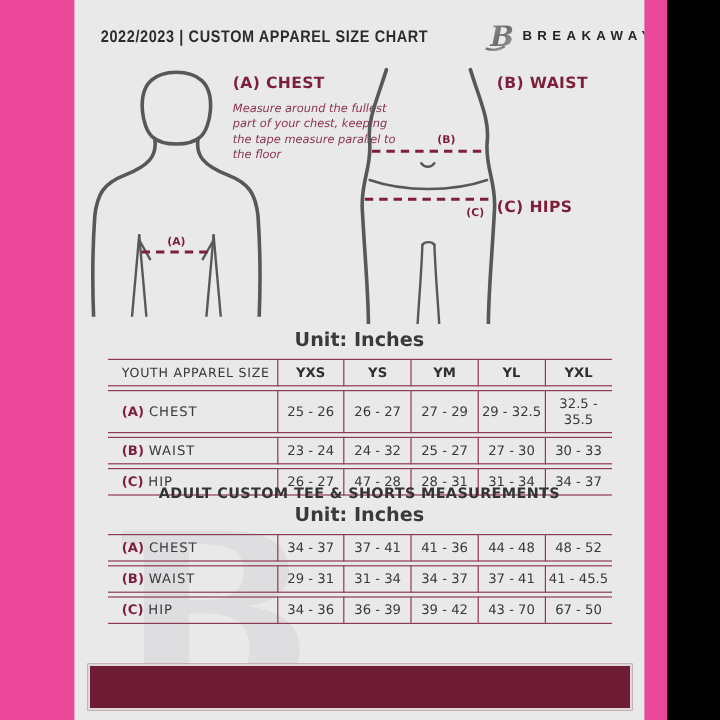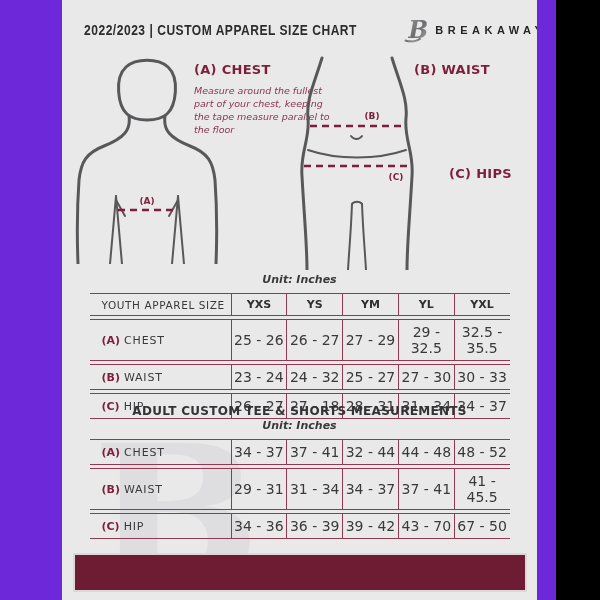--- a/index.html
+++ b/index.html
@@ -7,58 +7,58 @@
     --accent:#7d1f3a;
     --desc:#8a3351;
     --tborder:#8d3a52;
     --ink:#3b3b3d;
     --figline:#58585a;
     --docbg:#e9e9ea;
   }
   *{margin:0;padding:0;box-sizing:border-box;}
   html,body{width:600px;height:600px;background:#000;overflow:hidden;}
   body{font-family:"DejaVu Sans",sans-serif;color:var(--ink);}
-  .stage{position:relative;width:556px;height:600px;background:#6d28d9;}
+  .stage{position:relative;width:556px;height:600px;background:#ec4899;}
   .doc{position:absolute;left:62px;top:0;width:475px;height:600px;background:var(--docbg);overflow:hidden;}
 
   
   .hdr{position:absolute;top:12px;left:0;right:0;height:36px;display:flex;align-items:center;justify-content:space-between;padding:0 22px;z-index:3;}
   .hdr-title{font-family:"Liberation Sans",sans-serif;font-weight:700;font-size:14px;letter-spacing:.6px;color:#2c2c2e;transform:scaleX(.86);transform-origin:left center;white-space:nowrap;}
   .hdr-right{display:flex;align-items:center;gap:6px;}
   .logo{width:28px;height:28px;display:block;}
   .brand{font-family:"Liberation Sans",sans-serif;font-weight:700;font-size:11px;letter-spacing:4.5px;color:#252527;white-space:nowrap;}
 
   
   .guide{position:absolute;top:56px;left:0;right:0;height:218px;z-index:1;}
   .fig-upper{position:absolute;left:10px;top:2px;}
   .fig-lower{position:absolute;left:230px;top:0;}
   .gtxt{position:absolute;}
   .gtxt h3{font-size:13px;font-weight:700;color:var(--accent);letter-spacing:.3px;margin-bottom:7px;}
   .gtxt p{font-size:9.5px;font-style:italic;color:var(--desc);line-height:1.38;white-space:pre-line;}
   .txt-chest{left:132px;top:6px;width:140px;}
   .txt-waist{left:352px;top:6px;width:116px;}
-  .txt-hips{left:352px;top:110px;width:116px;margin-left:35px;}
+  .txt-hips{left:352px;top:110px;width:116px;}
 
   .fig-line{fill:none;stroke:var(--figline);stroke-width:3;stroke-linecap:round;}
   .fig-thin{fill:none;stroke:var(--figline);stroke-width:2;stroke-linecap:round;}
   .dash{fill:none;stroke:var(--accent);stroke-width:2.4;stroke-dasharray:7 5;}
   .marker{font-family:"DejaVu Sans",sans-serif;font-size:9px;font-weight:700;fill:var(--accent);}
 
   
   .sec{position:absolute;left:0;right:0;text-align:center;z-index:1;}
   .sec-youth{top:272px;}
   .sec-adult{top:404px;}
   .sec-title{font-size:12px;font-weight:700;color:#333335;letter-spacing:.3px;}
-  .unit{font-size:11px;font-style:italic;font-weight:700;color:#3a3a3c;margin-top:1px;}
+  .unit{font-size:16px;font-weight:700;color:#3a3a3c;margin-top:1px;}
   table{border-collapse:separate;border-spacing:0 3px;width:420px;margin:4px auto 0;table-layout:fixed;}
   th,td{border-top:1.5px solid var(--tborder);border-bottom:1.5px solid var(--tborder);padding:4px 2px;height:22px;vertical-align:middle;background:transparent;}
   col.c-label{width:141px;}
   th{font-size:11px;font-weight:700;color:#2f2f31;}
   th.h-label{font-size:10.5px;font-weight:400;letter-spacing:.6px;text-align:left;padding-left:12px;color:#39393b;margin-top:20px;}
-  td{font-size:14px;color:#39393b;text-align:center;border-left:1.5px solid var(--tborder);}
+  td{font-size:11px;color:#39393b;text-align:center;border-left:1.5px solid var(--tborder);}
   th.vcol{border-left:1.5px solid var(--tborder);text-align:center;}
   td.t-label,th.h-label{border-left:none;}
   td.t-label{text-align:left;padding-left:12px;font-size:11px;letter-spacing:.8px;}
   td.t-label .mk{color:var(--accent);font-weight:700;margin-right:4px;letter-spacing:0;}
 
   
   .watermark{position:absolute;left:30px;top:420px;z-index:0;font-family:"DejaVu Serif",serif;font-weight:700;font-size:190px;line-height:1;color:#dedee0;transform:scaleX(1.05);transform-origin:left top;user-select:none;}
   .footer-bar{position:absolute;left:11px;top:553px;width:454px;height:39px;background:var(--maroon);border:2px solid #ddd7da;z-index:2;}
 </style>
 </head>
@@ -162,21 +162,21 @@
           <td class="t-label"><span class="mk">(B)</span><span>WAIST</span></td>
           <td>23 - 24</td>
           <td>24 - 32</td>
           <td>25 - 27</td>
           <td>27 - 30</td>
           <td>30 - 33</td>
         </tr>
         <tr>
           <td class="t-label"><span class="mk">(C)</span><span>HIP</span></td>
           <td>26 - 27</td>
-          <td>27 - 18</td>
+          <td>47 - 28</td>
           <td>28 - 31</td>
           <td>31 - 34</td>
           <td>34 - 37</td>
         </tr>
       </tbody>
         </table>
     </section>
 
     <section class="sec sec-adult">
       <div class="sec-title">ADULT CUSTOM TEE &amp; SHORTS MEASUREMENTS</div>
@@ -188,21 +188,21 @@
             <col>
             <col>
             <col>
             <col>
           </colgroup>
         <tbody>
         <tr>
           <td class="t-label"><span class="mk">(A)</span><span>CHEST</span></td>
           <td>34 - 37</td>
           <td>37 - 41</td>
-          <td>32 - 44</td>
+          <td>41 - 36</td>
           <td>44 - 48</td>
           <td>48 - 52</td>
         </tr>
         <tr>
           <td class="t-label"><span class="mk">(B)</span><span>WAIST</span></td>
           <td>29 - 31</td>
           <td>31 - 34</td>
           <td>34 - 37</td>
           <td>37 - 41</td>
           <td>41 - 45.5</td>

